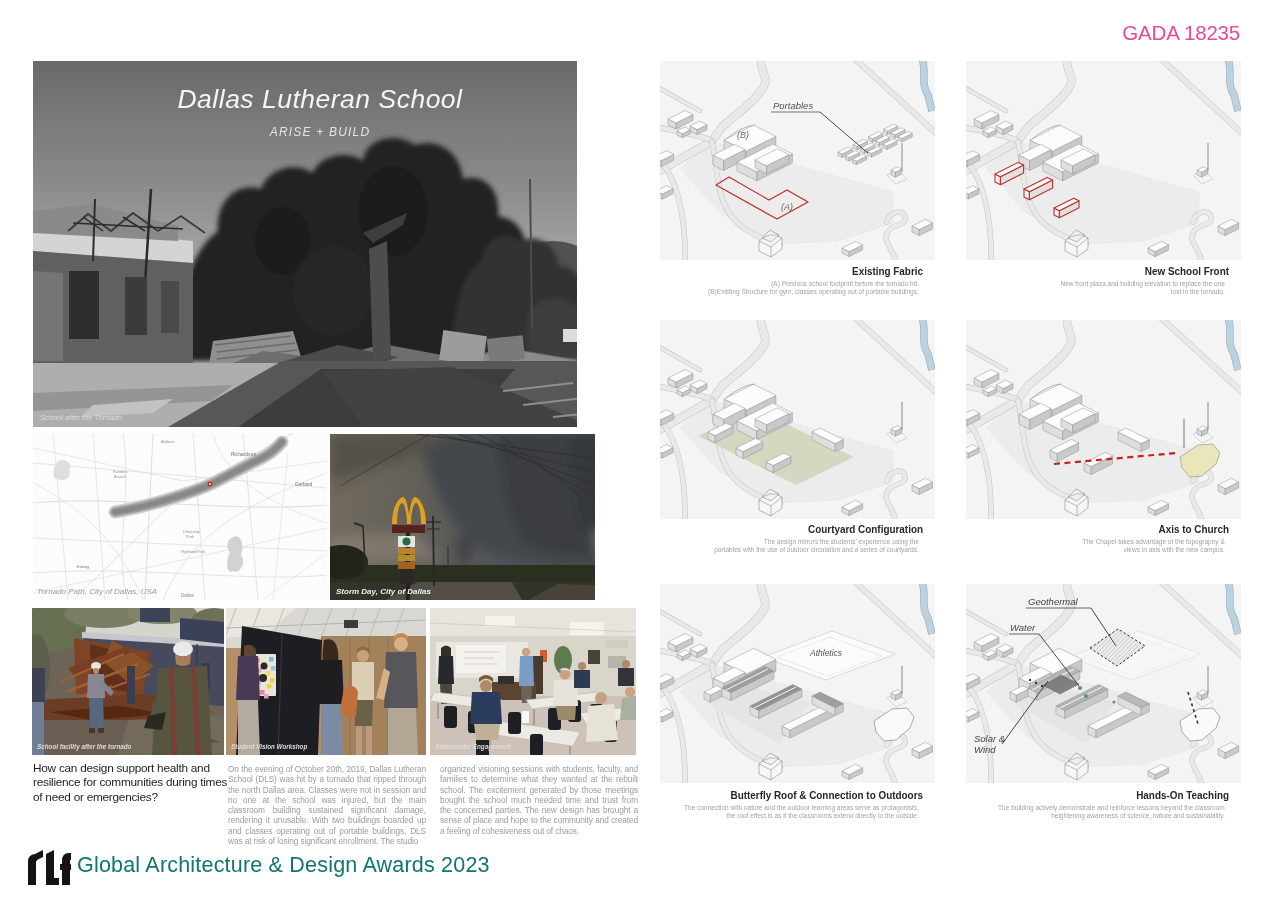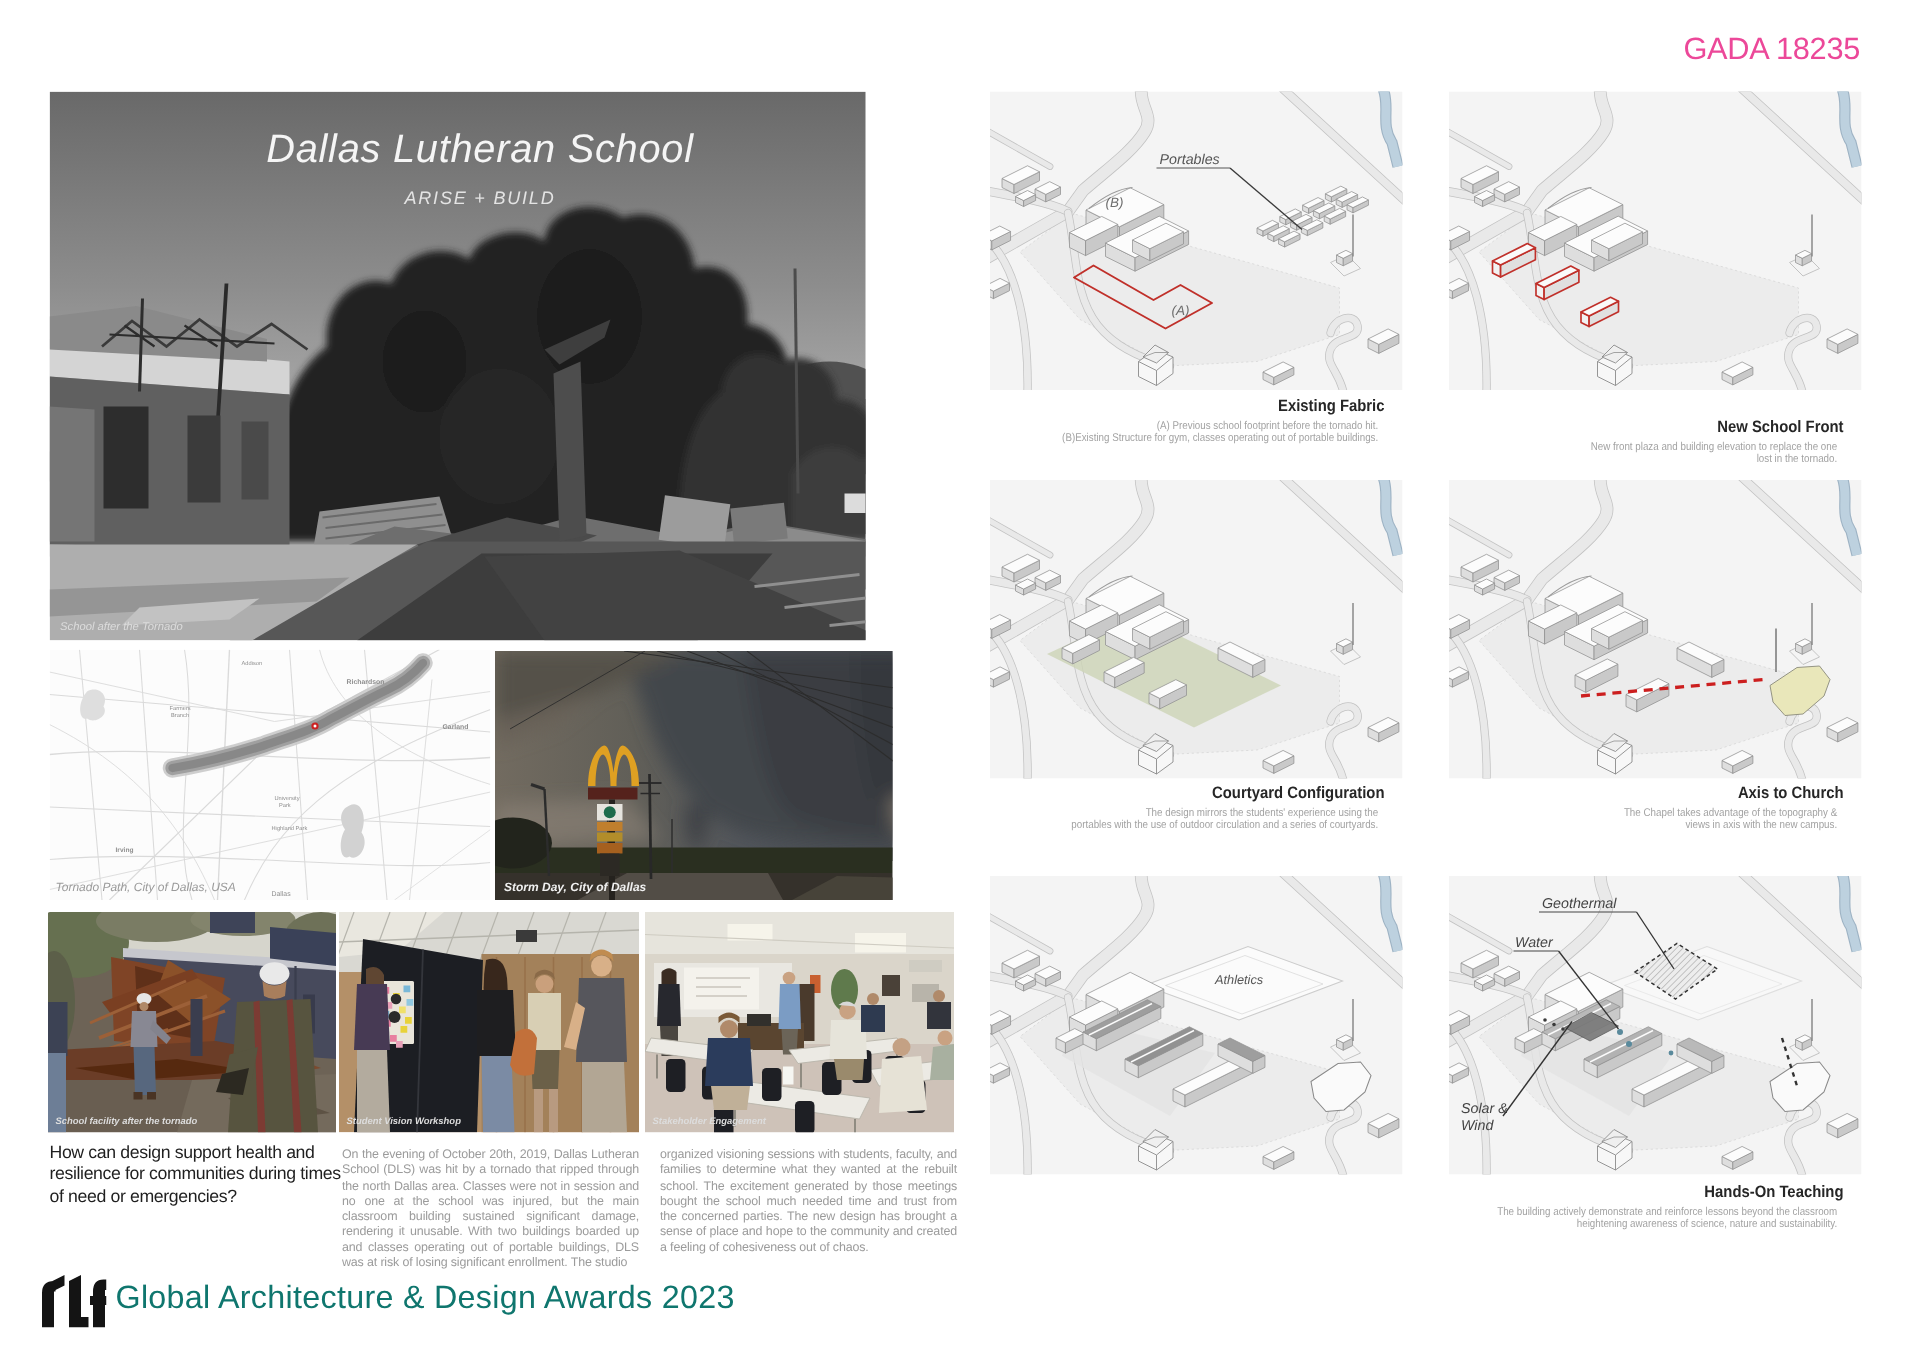--- a/index.html
+++ b/index.html
@@ -802,32 +802,36 @@
       <g stroke="#333" stroke-width="1.6" stroke-dasharray="3,3">
         <line x1="222" y1="108" x2="232" y2="140"></line>
       </g>
     </svg>
 
 <div class="cap" style="left:657px;top:265px;width:280px">
       <div class="capt">Existing Fabric</div>
       <div class="caps">(A) Previous school footprint before the tornado hit.<br>(B)Existing Structure for gym, classes operating out of portable buildings.</div>
     </div>
 
-<div class="cap" style="left:963px;top:279px;width:280px">
+<div class="cap" style="left:963px;top:265px;width:280px">
       <div class="capt">New School Front</div>
       <div class="caps">New front plaza  and building elevation to replace the one<br>lost in the tornado.</div>
     </div>
 
 <div class="cap" style="left:657px;top:523px;width:280px">
       <div class="capt">Courtyard Configuration</div>
       <div class="caps">The design mirrors the students' experience using the<br>portables with the use of outdoor circulation and a series of courtyards.</div>
     </div>
 
 <div class="cap" style="left:963px;top:523px;width:280px">
       <div class="capt">Axis to Church</div>
       <div class="caps">The Chapel takes advantage of the topography &amp;<br>views in axis with the new campus.</div>
     </div>
 
+<div class="cap" style="left:657px;top:789px;width:280px">
+      <div class="capt">Butterfly Roof &amp; Connection to Outdoors</div>
+      <div class="caps">The connection with nature and the outdoor learning areas serve as protagonists,<br>the roof effect is as if the classrooms extend directly to the outside.</div>
+    </div>
 
 <div class="cap" style="left:963px;top:789px;width:280px">
       <div class="capt">Hands-On Teaching</div>
       <div class="caps">The building actively demonstrate and reinforce lessons beyond the classroom<br>heightening awareness of science, nature and sustainability.</div>
     </div>
 </div>
 </body></html>

